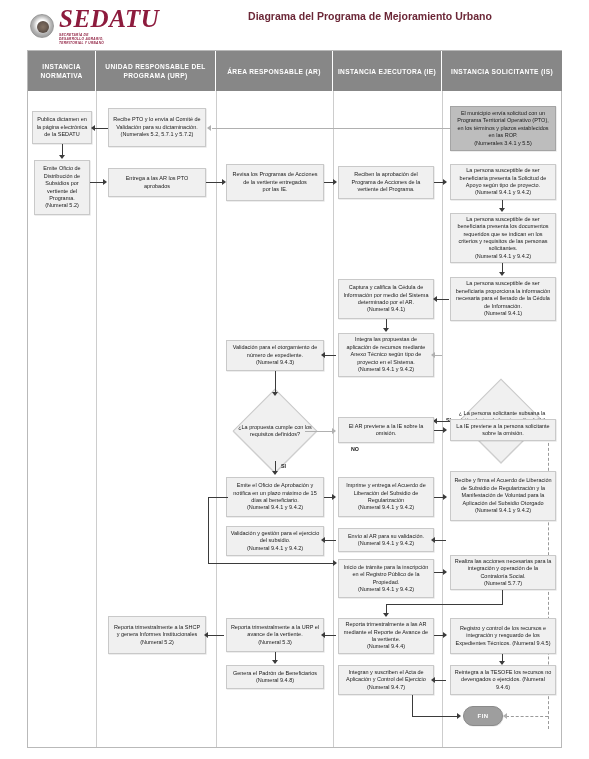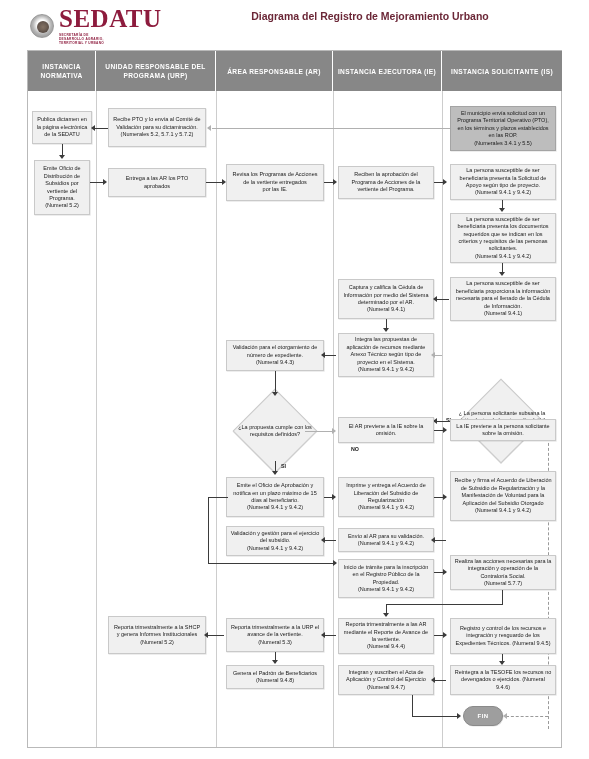--- a/index.html
+++ b/index.html
@@ -38,21 +38,21 @@
   }
   #eagle-seal::after {
     content: "";
     position: absolute;
     left: 6px; top: 6px;
     width: 12px; height: 12px;
     border-radius: 50%;
     background: radial-gradient(circle at 50% 50%, #6e5a4a 0%, #4a3a30 60%, #2f2620 100%);
     opacity: .85;
   }
-  .logo-text { line-height: 1; }
+  .logo-text { line-height: 1; font-style: italic; }
   #sedatu-word {
     font-family: "Liberation Serif", serif;
     font-weight: bold;
     font-size: 25px;
     letter-spacing: 0.5px;
     color: #8d1b3d;
   }
   #sedatu-sub {
     font-size: 3.2px;
     line-height: 4.2px;
@@ -213,21 +213,21 @@
     <div id="logo-block">
       <div id="eagle-seal"></div>
       <div class="logo-text">
         <div id="sedatu-word">SEDATU</div>
         <div id="sedatu-sub">SECRETARÍA DE
 DESARROLLO AGRARIO,
 TERRITORIAL Y URBANO</div>
       </div>
     </div>
     <div id="title-block">
-      <div id="title-line1">Diagrama del Registro de Mejoramiento Urbano</div>
+      <div id="title-line1">Diagrama del Programa de Mejoramiento Urbano</div>
     </div>
   </div>
 
   <div id="frame">
 
     <div class="colline" style="left:68px;"></div>
     <div class="colline" style="left:188px;"></div>
     <div class="colline" style="left:305px;"></div>
     <div class="colline" style="left:414px;"></div>
 

